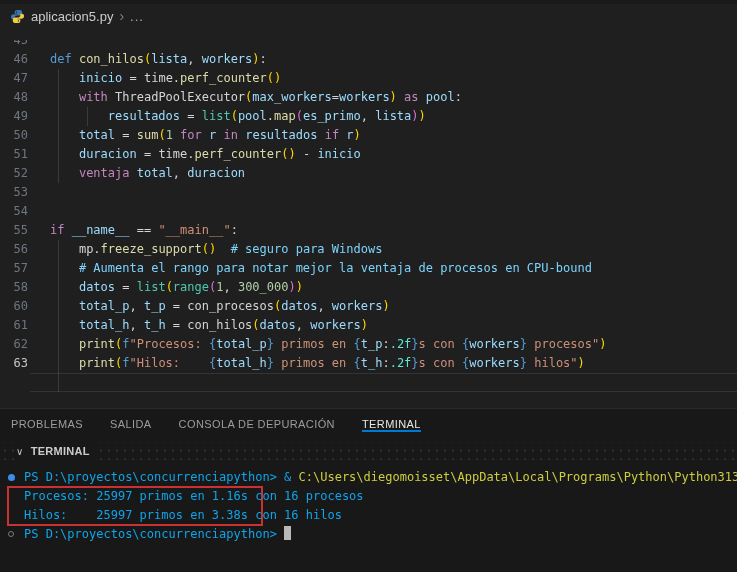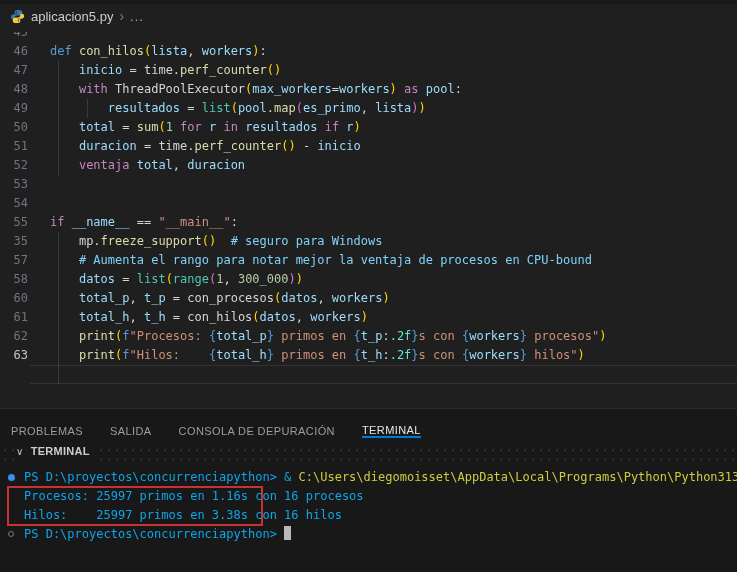--- a/index.html
+++ b/index.html
@@ -16,21 +16,21 @@
     position:absolute; top:4px; left:0; right:0; height:24px;
     display:flex; align-items:center; padding-left:10px;
     font-size:13px; color:#a9a9a9; background:#1f1f1f;
   }
   .breadcrumb .fname { color:#cccccc; margin-left:6px; }
   .breadcrumb .sep   { color:#808080; margin:0 6px; font-size:14px; }
   .breadcrumb .more  { color:#a9a9a9; letter-spacing:1px; }
   .pyicon { width:15px; height:15px; display:inline-block; }
   
   .editor {
-    position:absolute; top:32px; left:0; right:0; height:380px;
+    position:absolute; top:40px; left:0; right:0; height:380px;
     overflow:hidden; background:#1f1f1f;
     font-family:"DejaVu Sans Mono","Liberation Mono",monospace;
     font-size:12px; line-height:19px;
   }
   .code-row { display:flex; height:19px; white-space:pre; }
   .code-row:first-child { margin-top:-9px; }
   .ln {
     flex:0 0 28px; text-align:right; color:#6e7681;
     user-select:none;
   }
@@ -60,21 +60,21 @@
   .c-b1   { color:#ffd700; }
   .c-b2   { color:#da70d6; }
   .c-brace{ color:#569CD6; }
   .c-fmt  { color:#5eead4; }
   
   .panel {
     position:absolute; top:408px; left:0; right:0; bottom:0;
     background:#181818; border-top:1px solid #2a2a2a;
   }
   .panel-tabs {
-    display:flex; align-items:flex-end; height:29px;
+    display:flex; align-items:center; height:29px;
     padding-left:11px; gap:27px;
     font-size:11px; letter-spacing:.4px; color:#9d9d9d;
   }
   .ptab { display:flex; align-items:center; cursor:pointer;
           border-bottom:1px solid transparent; padding-top:2px; }
   .ptab.active { color:#e7e7e7; border-bottom:2px solid #0078d4; }
   .terminal-header { position:relative; height:26px; }
   .term-dots {
     position:absolute; inset:4px 0 4px 0;
     background-image:radial-gradient(#3d3d3d 0.9px, transparent 1.1px);
@@ -138,21 +138,21 @@
         <div class="code-row"><span class="ln">46</span><span class="codetxt"><span class="c-def">def </span><span class="c-fn">con_hilos</span><span class="c-b1">(</span><span class="c-var">lista</span><span class="c-pun">, </span><span class="c-var">workers</span><span class="c-b1">)</span><span class="c-pun">:</span></span></div>
         <div class="code-row"><span class="ln">47</span><span class="codetxt"><span class="c-pun">    </span><span class="c-var">inicio</span><span class="c-pun"> = </span><span class="c-cls">time</span><span class="c-pun">.</span><span class="c-fn">perf_counter</span><span class="c-b1">(</span><span class="c-b1">)</span></span></div>
         <div class="code-row"><span class="ln">48</span><span class="codetxt"><span class="c-pun">    </span><span class="c-kw">with </span><span class="c-cls">ThreadPoolExecutor</span><span class="c-b1">(</span><span class="c-var">max_workers</span><span class="c-pun">=</span><span class="c-var">workers</span><span class="c-b1">)</span><span class="c-pun"> </span><span class="c-kw">as</span><span class="c-pun"> </span><span class="c-var">pool</span><span class="c-pun">:</span></span></div>
         <div class="code-row"><span class="ln">49</span><span class="codetxt"><span class="c-pun">        </span><span class="c-var">resultados</span><span class="c-pun"> = </span><span class="c-teal">list</span><span class="c-b1">(</span><span class="c-var">pool</span><span class="c-pun">.</span><span class="c-fn">map</span><span class="c-b2">(</span><span class="c-var">es_primo</span><span class="c-pun">, </span><span class="c-var">lista</span><span class="c-b2">)</span><span class="c-b1">)</span></span></div>
         <div class="code-row"><span class="ln">50</span><span class="codetxt"><span class="c-pun">    </span><span class="c-var">total</span><span class="c-pun"> = </span><span class="c-fn">sum</span><span class="c-b1">(</span><span class="c-num">1</span><span class="c-pun"> </span><span class="c-kw">for</span><span class="c-pun"> </span><span class="c-var">r</span><span class="c-pun"> </span><span class="c-kw">in</span><span class="c-pun"> </span><span class="c-var">resultados</span><span class="c-pun"> </span><span class="c-kw">if</span><span class="c-pun"> </span><span class="c-var">r</span><span class="c-b1">)</span></span></div>
         <div class="code-row"><span class="ln">51</span><span class="codetxt"><span class="c-pun">    </span><span class="c-var">duracion</span><span class="c-pun"> = </span><span class="c-cls">time</span><span class="c-pun">.</span><span class="c-fn">perf_counter</span><span class="c-b1">(</span><span class="c-b1">)</span><span class="c-pun"> - </span><span class="c-var">inicio</span></span></div>
         <div class="code-row"><span class="ln">52</span><span class="codetxt"><span class="c-pun">    </span><span class="c-kw">ventaja</span><span class="c-pun"> </span><span class="c-var">total</span><span class="c-pun">, </span><span class="c-var">duracion</span></span></div>
         <div class="code-row"><span class="ln">53</span><span class="codetxt"></span></div>
         <div class="code-row"><span class="ln">54</span><span class="codetxt"></span></div>
         <div class="code-row"><span class="ln">55</span><span class="codetxt"><span class="c-kw">if</span><span class="c-pun"> </span><span class="c-var">__name__</span><span class="c-pun"> == </span><span class="c-str">"__main__"</span><span class="c-pun">:</span></span></div>
-        <div class="code-row"><span class="ln">35</span><span class="codetxt"><span class="c-pun">    </span><span class="c-cls">mp</span><span class="c-pun">.</span><span class="c-fn">freeze_support</span><span class="c-b1">(</span><span class="c-b1">)</span><span class="c-pun">  </span><span class="c-com"># seguro para Windows</span></span></div>
+        <div class="code-row"><span class="ln">56</span><span class="codetxt"><span class="c-pun">    </span><span class="c-cls">mp</span><span class="c-pun">.</span><span class="c-fn">freeze_support</span><span class="c-b1">(</span><span class="c-b1">)</span><span class="c-pun">  </span><span class="c-com"># seguro para Windows</span></span></div>
         <div class="code-row"><span class="ln">57</span><span class="codetxt"><span class="c-pun">    </span><span class="c-com"># Aumenta el rango para notar mejor la ventaja de procesos en CPU-bound</span></span></div>
         <div class="code-row"><span class="ln">58</span><span class="codetxt"><span class="c-pun">    </span><span class="c-var">datos</span><span class="c-pun"> = </span><span class="c-teal">list</span><span class="c-b1">(</span><span class="c-teal">range</span><span class="c-b2">(</span><span class="c-num">1</span><span class="c-pun">, </span><span class="c-num">300_000</span><span class="c-b2">)</span><span class="c-b1">)</span></span></div>
         <div class="code-row"><span class="ln">60</span><span class="codetxt"><span class="c-pun">    </span><span class="c-var">total_p</span><span class="c-pun">, </span><span class="c-var">t_p</span><span class="c-pun"> = </span><span class="c-cls">con_procesos</span><span class="c-b1">(</span><span class="c-var">datos</span><span class="c-pun">, </span><span class="c-var">workers</span><span class="c-b1">)</span></span></div>
         <div class="code-row"><span class="ln">61</span><span class="codetxt"><span class="c-pun">    </span><span class="c-var">total_h</span><span class="c-pun">, </span><span class="c-var">t_h</span><span class="c-pun"> = </span><span class="c-cls">con_hilos</span><span class="c-b1">(</span><span class="c-var">datos</span><span class="c-pun">, </span><span class="c-var">workers</span><span class="c-b1">)</span></span></div>
         <div class="code-row"><span class="ln">62</span><span class="codetxt"><span class="c-pun">    </span><span class="c-fn">print</span><span class="c-b1">(</span><span class="c-def">f</span><span class="c-str">"Procesos: </span><span class="c-brace">{</span><span class="c-var">total_p</span><span class="c-brace">}</span><span class="c-str"> primos en </span><span class="c-brace">{</span><span class="c-var">t_p</span><span class="c-pun">:</span><span class="c-fmt">.2f</span><span class="c-brace">}</span><span class="c-str">s con </span><span class="c-brace">{</span><span class="c-var">workers</span><span class="c-brace">}</span><span class="c-str"> procesos"</span><span class="c-b1">)</span></span></div>
         <div class="code-row"><span class="ln active">63</span><span class="codetxt"><span class="c-pun">    </span><span class="c-fn">print</span><span class="c-b1">(</span><span class="c-def">f</span><span class="c-str">"Hilos:    </span><span class="c-brace">{</span><span class="c-var">total_h</span><span class="c-brace">}</span><span class="c-str"> primos en </span><span class="c-brace">{</span><span class="c-var">t_h</span><span class="c-pun">:</span><span class="c-fmt">.2f</span><span class="c-brace">}</span><span class="c-str">s con </span><span class="c-brace">{</span><span class="c-var">workers</span><span class="c-brace">}</span><span class="c-str"> hilos"</span><span class="c-b1">)</span></span></div>
       </div>
   </div>
 
   <div class="panel">

